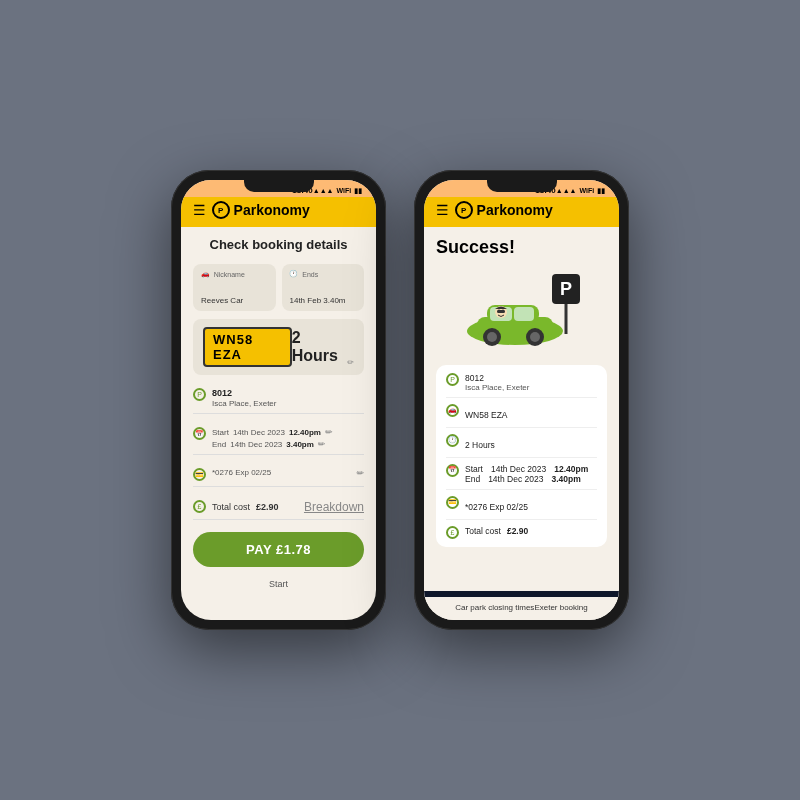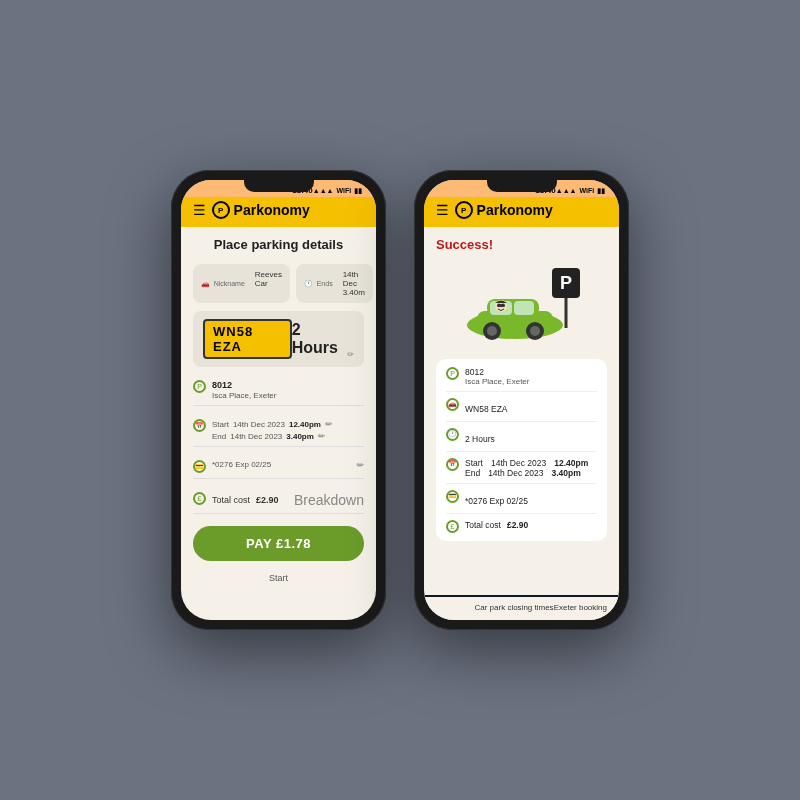--- a/index.html
+++ b/index.html
@@ -125,22 +125,22 @@
       display: flex;
       gap: 6px;
     }
 
     .info-card {
       background: #e8e3d8;
       border-radius: 8px;
       padding: 6px 8px;
       flex: 1;
       display: flex;
-      flex-direction: row;
-      gap: 10px;
+      flex-direction: column;
+      gap: 18px;
     }
 
     .info-card-header {
       display: flex;
       align-items: center;
       gap: 4px;
       font-size: 7px;
       color: #666;
       font-weight: 500;
     }
@@ -251,22 +251,23 @@
       align-items: center;
       justify-content: space-between;
     }
 
     .total-label {
       font-size: 9px;
       color: #333;
     }
 
     .breakdown-link {
-      font-size: 14px;
+      font-size: 12px;
       color: #888;
+      text-decoration: underline;
     }
 
     
     .pay-button {
       background: #6b9c2a;
       color: #fff;
       border: none;
       border-radius: 25px;
       padding: 10px;
       width: 100%;
@@ -280,23 +281,23 @@
     .cancel-link {
       text-align: center;
       font-size: 9px;
       color: #555;
       margin-top: 4px;
       cursor: pointer;
     }
 
     
     .success-title {
-      font-size: 13px;
+      font-size: 18px;
       font-weight: 900;
-      color: #b91c1c;
+      color: #000000;
       line-height: 1.2;
     }
 
     .parked-illustration {
       display: flex;
       justify-content: center;
       align-items: center;
       height: 90px;
       position: relative;
     }
@@ -334,23 +335,23 @@
     }
 
     .success-subtext {
       font-size: 8px;
       color: #555;
     }
 
     
     .bottom-bar {
       display: flex;
-      justify-content: flex-end;
+      justify-content: center;
       padding: 6px 12px 8px;
-      border-top: 2px solid #0f172a;
+      border-top: 6px solid #0f172a;
       background: #f5f0e8;
     }
 
     .bottom-link {
       font-size: 8px;
       color: #333;
       font-weight: 500;
       cursor: pointer;
     }
 
@@ -388,36 +389,36 @@
       <div class="app-logo">
         <div class="logo-circle">
           <span>P</span>
         </div>
         <span>Parkonomy</span>
       </div>
     </div>
 
     <div class="screen-content">
 
-      <div class="page-title">Place parking details</div>
+      <div class="page-title">Check booking details</div>
 
       <div class="info-cards">
         <div class="info-card">
           <div class="info-card-header">
             <span>🚗</span>
             <span>Nickname</span>
           </div>
           <span class="info-card-value">Reeves Car</span>
         </div>
         <div class="info-card">
           <div class="info-card-header">
             <span>🕐</span>
             <span>Ends</span>
           </div>
-          <span class="info-card-value">14th Dec 3.40m</span>
+          <span class="info-card-value">14th Feb 3.40m</span>
         </div>
       </div>
 
       <div class="plate-duration-row">
         <div class="license-plate">WN58 EZA</div>
         <span class="duration-text">2 Hours</span>
         <span class="edit-icon">✏</span>
       </div>
 
       <div class="detail-row">

